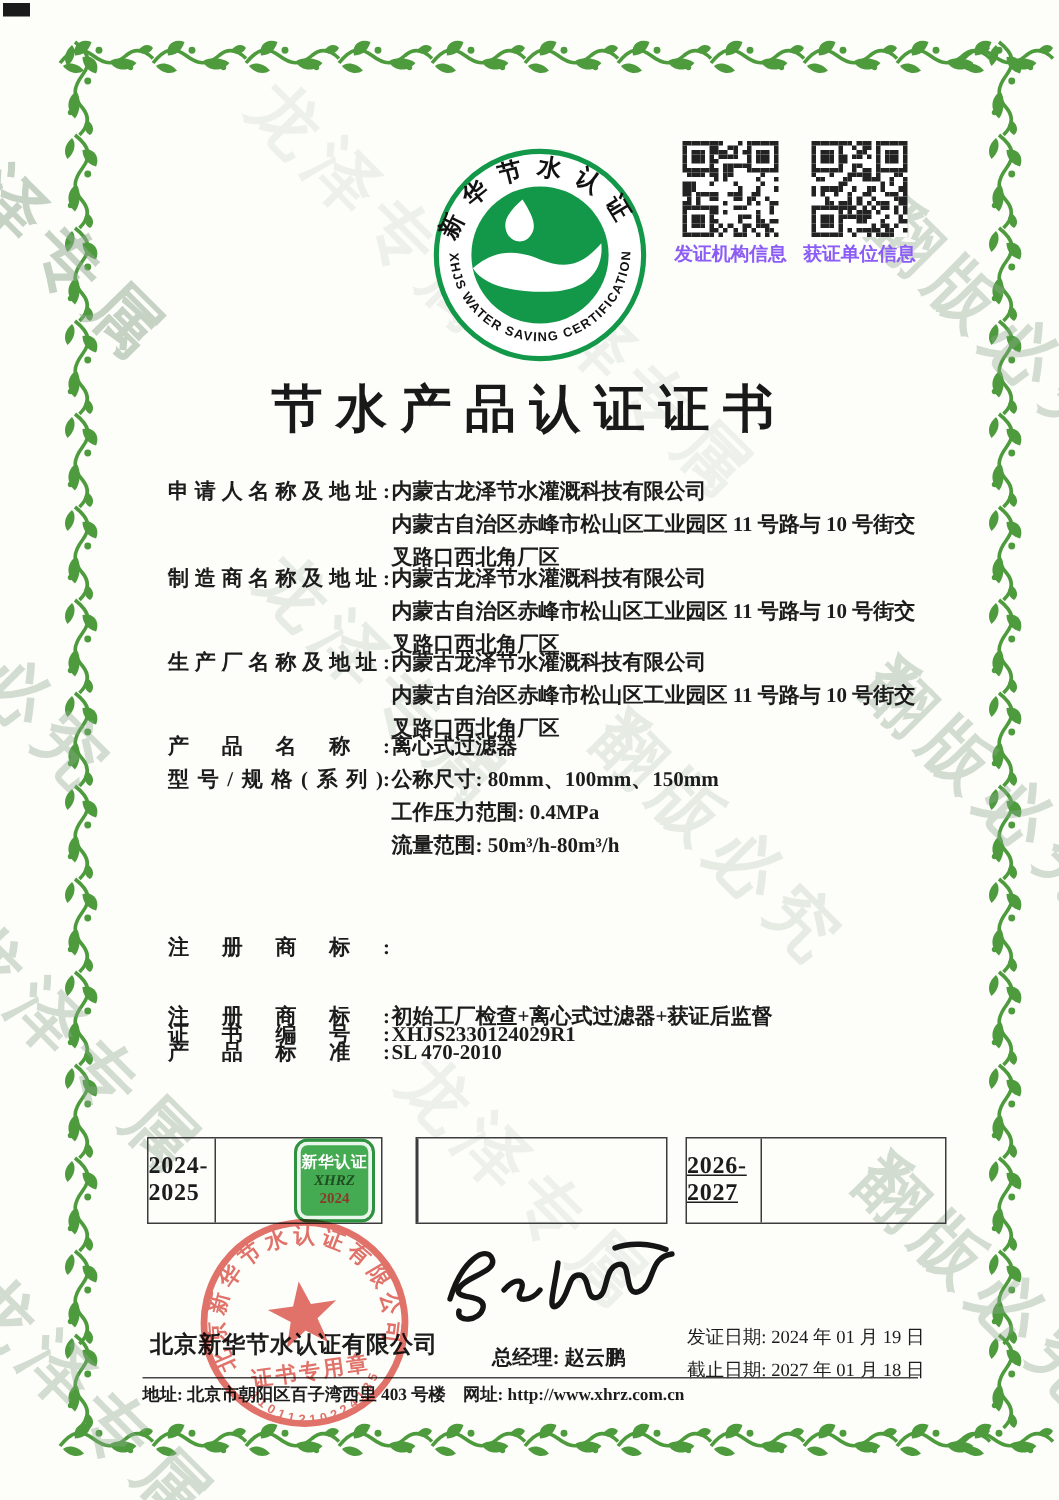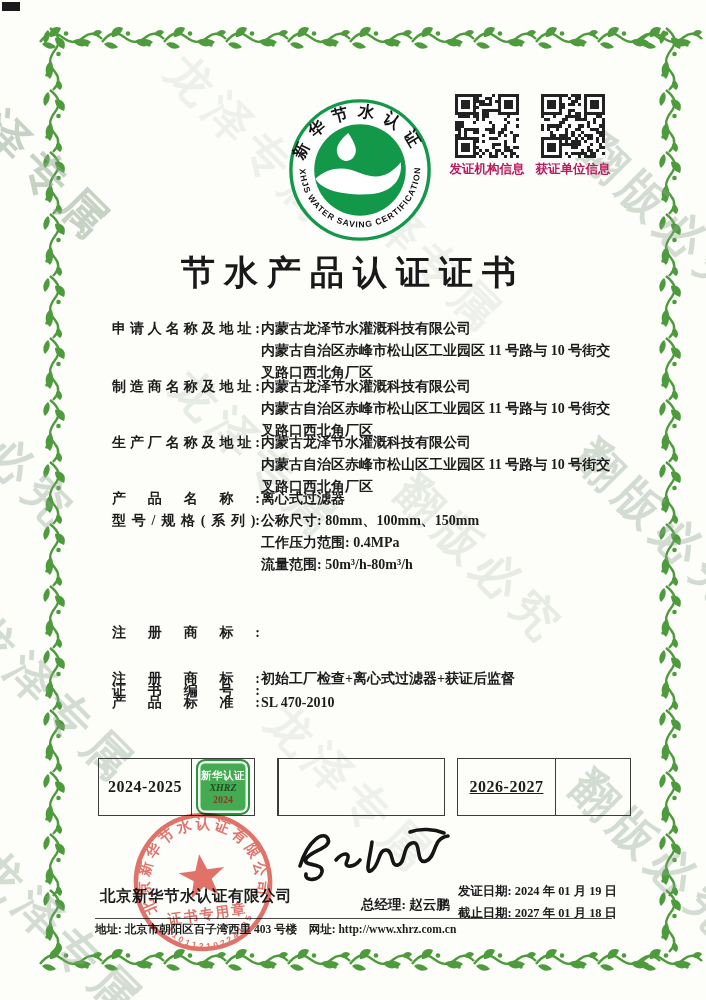--- a/index.html
+++ b/index.html
@@ -13,47 +13,47 @@
   .wm{position:absolute;z-index:1;white-space:nowrap;font-size:46px;font-weight:700;
       letter-spacing:8px;color:#8fa98f;transform:translate(-50%,-50%) rotate(45deg);pointer-events:none;}
   .wm.o55{opacity:.50}.wm.o40{opacity:.38}.wm.o22{opacity:.20}.wm.o15{opacity:.13}
   
   .content{position:absolute;inset:0;z-index:2;}
   .artifact{position:absolute;left:2px;top:2px;width:18px;height:9px;background:#1a1a1a;}
   .logo{position:absolute;left:287px;top:97px;}
   .qr{position:absolute;width:64px;height:64px;background:#fff;display:grid;}
   .qr div{background:transparent}.qr div.b{background:#222;}
   #qr1{left:455px;top:94px;} #qr2{left:541px;top:94px;}
-  .qr-label{position:absolute;width:100px;text-align:center;font-size:12.5px;font-weight:700;color:#be185d;top:161px;}
+  .qr-label{position:absolute;width:100px;text-align:center;font-size:12.5px;font-weight:700;color:#8b5cf6;top:161px;}
   #qrl1{left:437px;} #qrl2{left:523px;}
   .title{position:absolute;left:0;top:250px;width:706px;text-align:center;
          font-size:34px;font-weight:700;letter-spacing:9px;color:#191919;}
   .field{position:absolute;left:112px;width:505px;display:flex;font-size:14px;line-height:22px;}
   .flabel{width:148px;flex:0 0 148px;font-weight:700;text-align:justify;text-align-last:justify;}
   .fvalue{flex:1;font-weight:600;padding-left:1px;}
   .fline{min-height:22px;}
   .statement{position:absolute;left:94px;top:722px;width:521px;font-size:13.6px;line-height:18.5px;
              font-weight:700;text-indent:2.2em;}
   
   .ybox{position:absolute;top:758px;height:56px;border:1.5px solid #3c3c3c;display:flex;background:transparent;}
   #yb1{left:98px;width:155px;} #yb2{left:277px;width:166px;} #yb3{left:457px;width:172px;text-decoration:underline;}
   .ycell-year{flex:1;display:flex;align-items:center;justify-content:center;font-size:16px;font-weight:700;letter-spacing:.5px;}
-  .ycell-stamp{border-left:1.5px solid #3c3c3c;display:flex;align-items:center;justify-content:center;}
+  .ycell-stamp{border-left:1.5px solid #3c3c3c;display:flex;align-items:center;justify-content:center;padding-left:48px;}
   #yb1 .ycell-stamp{width:62px;} #yb2 .ycell-stamp{width:72px;} #yb3 .ycell-stamp{width:74px;}
   .sticker{width:50px;height:52px;background:#44ab52;border:2px solid #2f9240;border-radius:9px;
            box-shadow:inset 0 0 0 2.5px #eaf6ec;display:flex;flex-direction:column;align-items:center;justify-content:center;}
   .sticker .s1{color:#fff;font-size:10.5px;font-weight:700;letter-spacing:.5px;line-height:13px;}
   .sticker .s2{color:#1d4d20;font-size:10px;font-style:italic;font-weight:700;line-height:12px;}
   .sticker .s3{color:#8a3a2a;font-size:10px;font-weight:700;line-height:12px;}
   
   .seal{position:absolute;left:118px;top:797px;z-index:3;opacity:.82;mix-blend-mode:multiply;transform:rotate(-8deg);}
   .sig{position:absolute;left:292px;top:820px;z-index:3;}
   .company{position:absolute;left:100px;top:886px;font-size:15.5px;font-weight:700;letter-spacing:.5px;}
-  .manager{position:absolute;left:328px;top:896px;font-size:13.5px;font-weight:700;margin-left:33px;}
-  .dates{position:absolute;left:458px;top:880px;font-size:12.4px;font-weight:700;line-height:22px;}
+  .manager{position:absolute;left:328px;top:896px;font-size:13.5px;font-weight:700;}
+  .dates{position:absolute;left:458px;top:880px;font-size:12.4px;font-weight:400;line-height:22px;}
   .hrline{position:absolute;left:95px;top:918px;width:517px;border-top:1.5px solid #474747;}
   .footer{position:absolute;left:95px;top:922px;width:517px;text-align:left;font-size:11.5px;font-weight:600;}
 </style>
 </head>
 <body>
 
 <div class="page">
 
   <svg class="border-svg" width="706" height="1000">
     <defs>
@@ -1100,20 +1100,23 @@
         </div>
     </div>
     <div class="field" style="top:692px">
       <div class="flabel">产品标准:</div>
       <div class="fvalue">
           <div class="fline">SL 470-2010</div>
         </div>
     </div>
     <div class="field" style="top:680px">
       <div class="flabel">证书编号:</div>
+      <div class="fvalue">
+          <div class="fline">XHJS2330124029R1</div>
+        </div>
     </div>
 
 
     <div class="ybox" id="yb1">
       <div class="ycell-year">2024-2025</div>
       <div class="ycell-stamp">
         <div class="sticker">
           <div class="s1">新华认证</div>
           <div class="s2">XHRZ</div>
           <div class="s3">2024</div>

